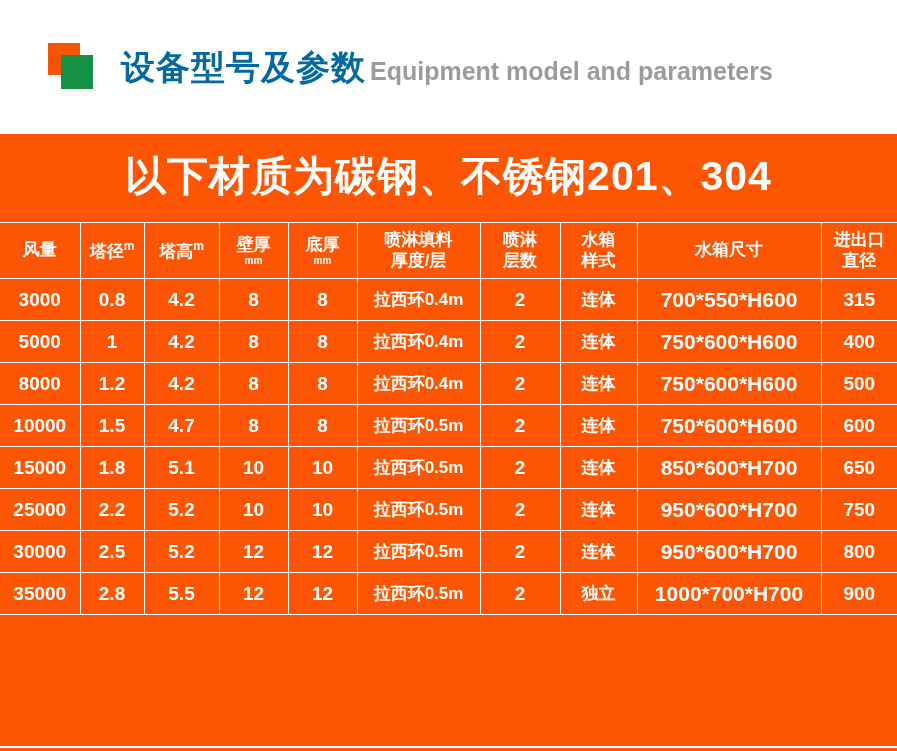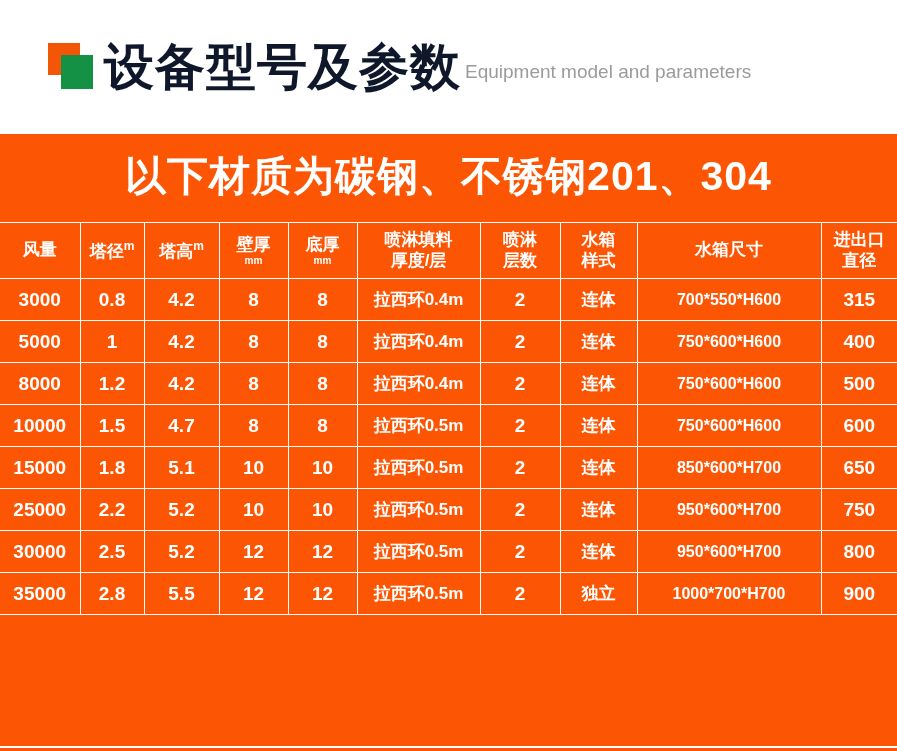--- a/index.html
+++ b/index.html
@@ -38,32 +38,32 @@
     width: 32px; height: 32px;
     background: #f45608;
   }
   .logo-sq-green {
     position: absolute;
     left: 13px; top: 12px;
     width: 32px; height: 34px;
     background: #159145;
   }
   .title-cn {
-    color: #0f172a;
-    font-size: 50px;
+    color: #0369a1;
+    font-size: 34px;
     font-weight: bold;
     letter-spacing: 1px;
     line-height: 1;
-    margin-left: 1px;
+    margin-left: 18px;
     white-space: nowrap;
   }
   .title-en {
     color: #9b9b9b;
-    font-size: 19px;
-    font-weight: normal;
+    font-size: 25px;
+    font-weight: bold;
     line-height: 1;
     margin-left: 4px;
     margin-top: 8px;
     white-space: nowrap;
   }
 
   
   .banner {
     position: absolute;
     left: 0; top: 134px;
@@ -135,21 +135,21 @@
   }
   tbody td {
     height: 42px;
     font-size: 19px;
     line-height: 1;
   }
   tbody td.cn {
     font-size: 17px;
   }
   tbody td.dim {
-    font-size: 16px;
+    font-size: 21px;
   }
   .c0 { width: 80px; }
   .c1 { width: 64px; margin-left: 37px; }
   .c2 { width: 75px; }
   .c3 { width: 69px; }
   .c4 { width: 69px; }
   .c5 { width: 123px; }
   .c6 { width: 80px; }
   .c7 { width: 77px; }
   .c8 { width: 184px; }

